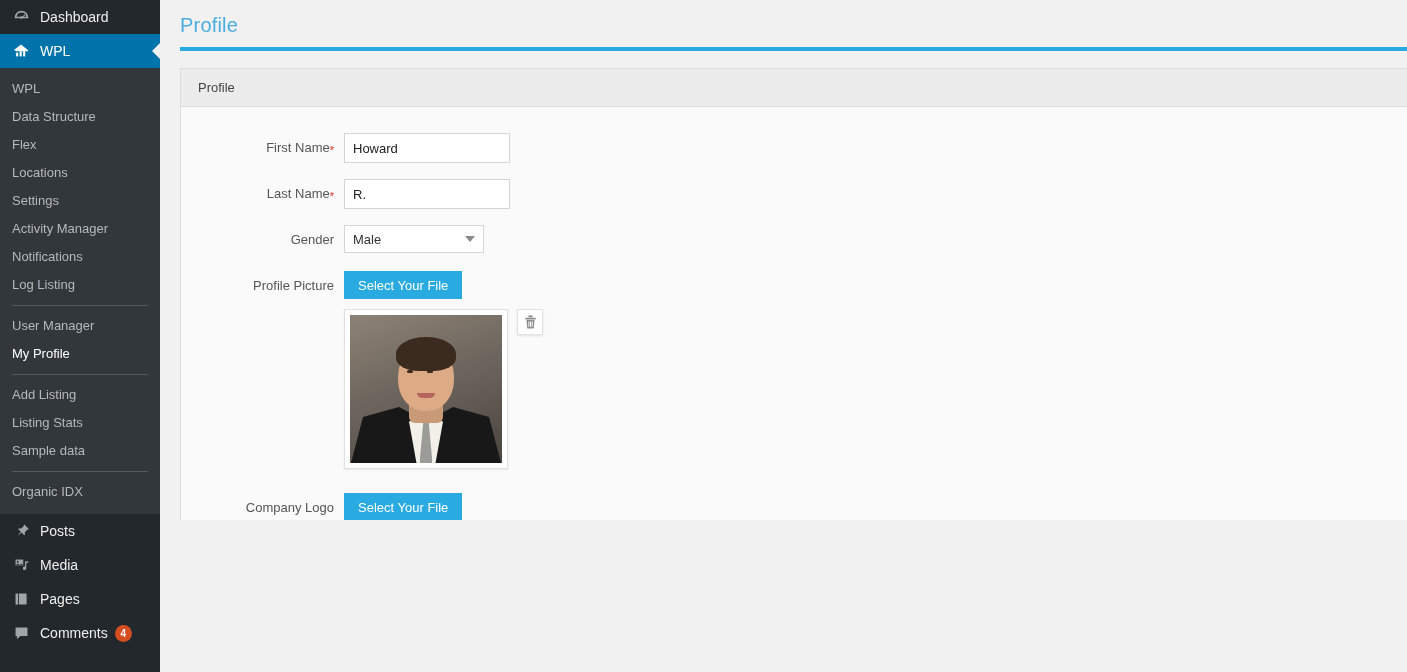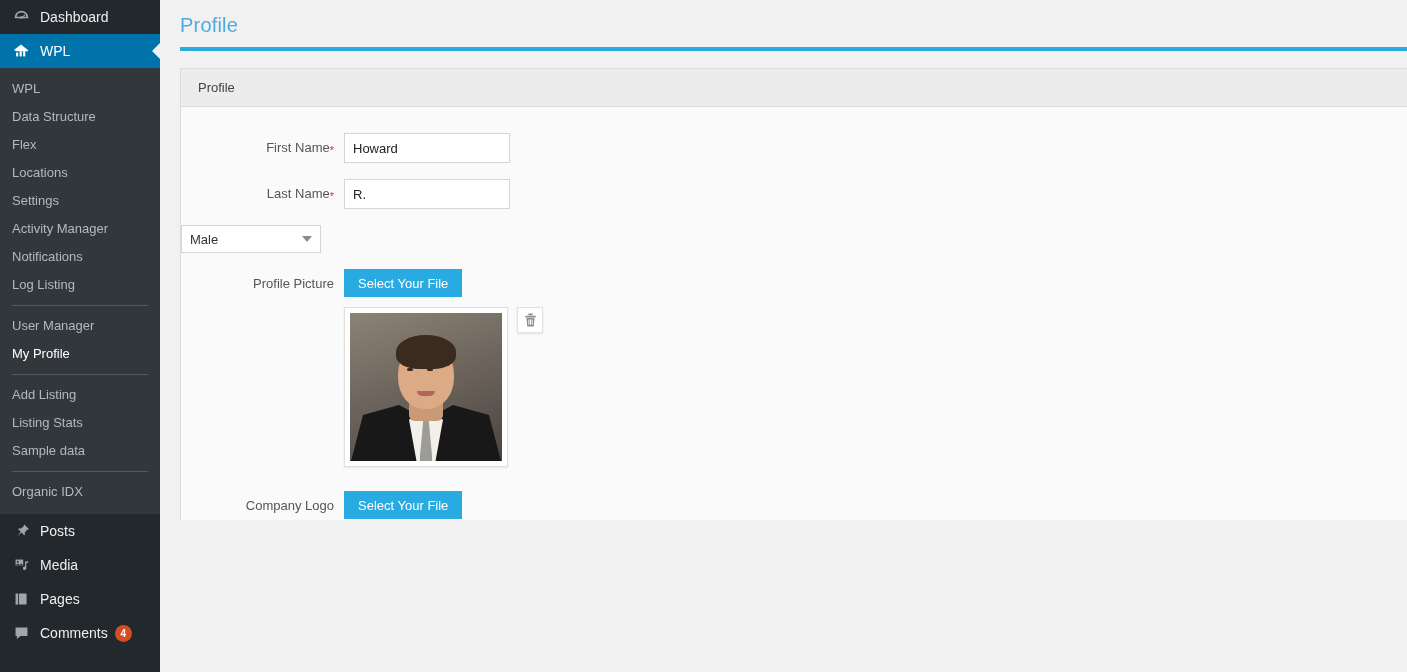--- a/index.html
+++ b/index.html
@@ -429,20 +429,21 @@
         <div class="form-row">
           <div class="form-label">
             <span>Last Name</span><span class="req">*</span>
           </div>
           <div class="field-col">
             <input class="text-field" type="text" value="R." style="">
           </div>
         </div>
 
         <div class="form-row">
+          <div class="form-label">Gender</div>
           <div class="field-col">
             <div class="select-box">
               <span>Male</span>
               <span class="caret"></span>
             </div>
           </div>
         </div>
 
         <div class="form-row">
           <div class="form-label">Profile Picture</div>

